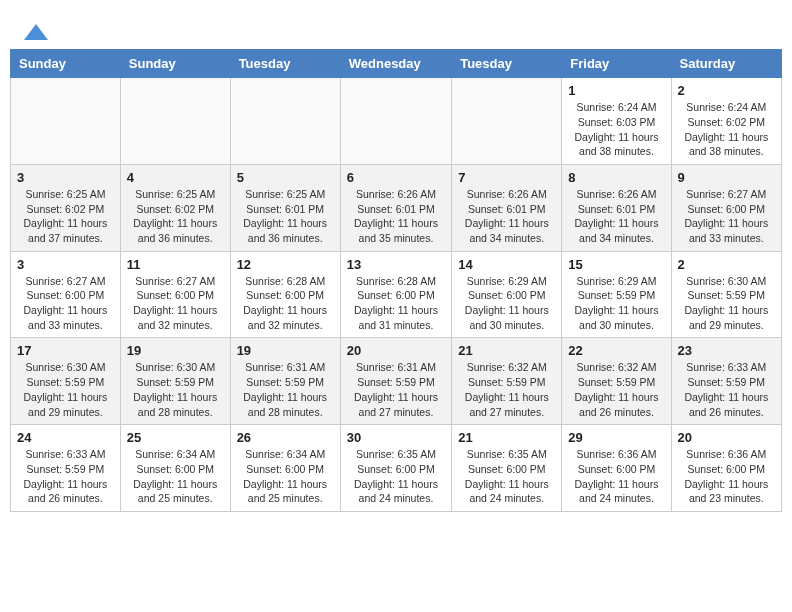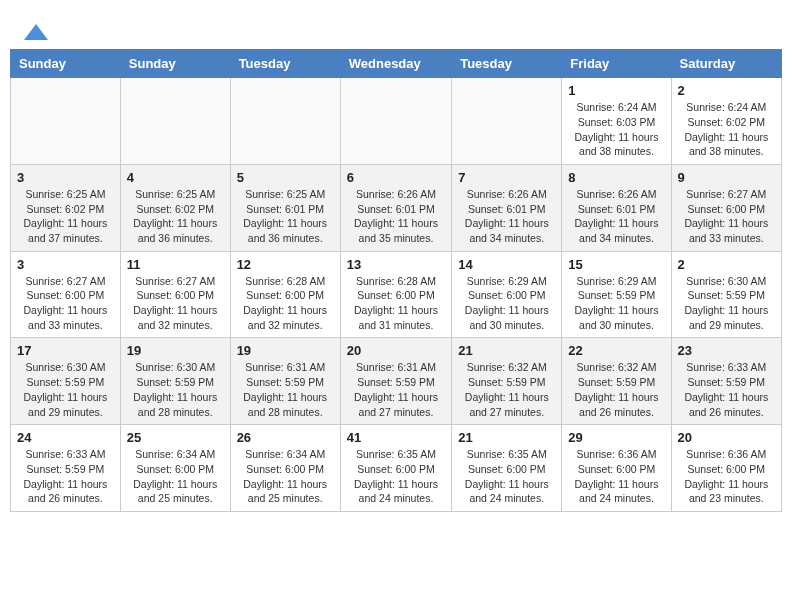--- a/index.html
+++ b/index.html
@@ -169,21 +169,21 @@
           </td>
           <td>
             <div class="day-num">25</div>
             <div class="day-info">Sunrise: 6:34 AM<br>Sunset: 6:00 PM<br>Daylight: 11 hours and 25 minutes.</div>
           </td>
           <td>
             <div class="day-num">26</div>
             <div class="day-info">Sunrise: 6:34 AM<br>Sunset: 6:00 PM<br>Daylight: 11 hours and 25 minutes.</div>
           </td>
           <td>
-            <div class="day-num">41</div>
+            <div class="day-num">30</div>
             <div class="day-info">Sunrise: 6:35 AM<br>Sunset: 6:00 PM<br>Daylight: 11 hours and 24 minutes.</div>
           </td>
           <td>
             <div class="day-num">21</div>
             <div class="day-info">Sunrise: 6:35 AM<br>Sunset: 6:00 PM<br>Daylight: 11 hours and 24 minutes.</div>
           </td>
           <td>
             <div class="day-num">29</div>
             <div class="day-info">Sunrise: 6:36 AM<br>Sunset: 6:00 PM<br>Daylight: 11 hours and 24 minutes.</div>
           </td>

